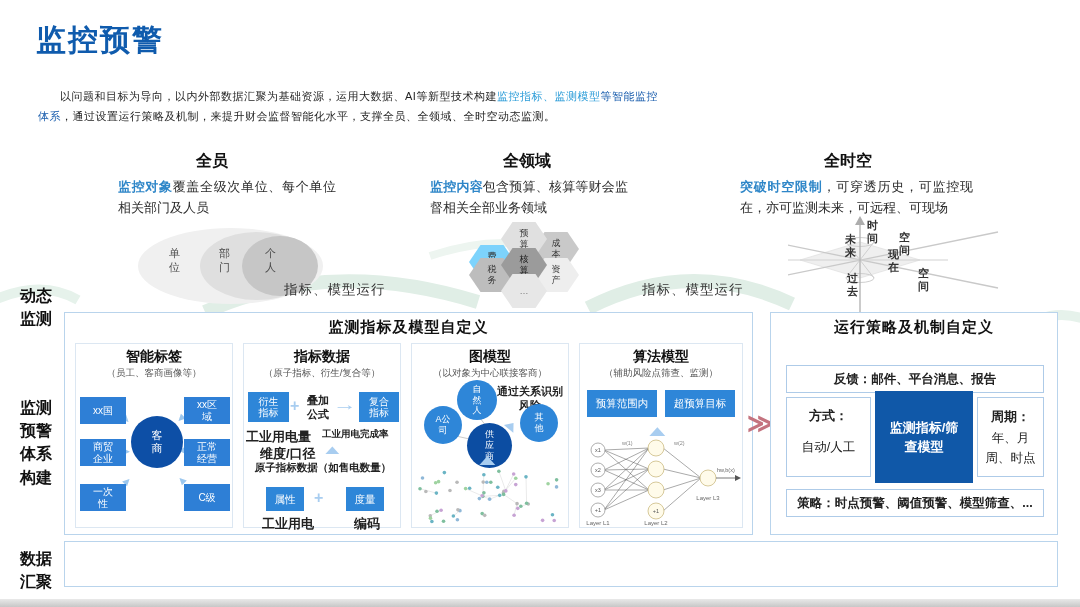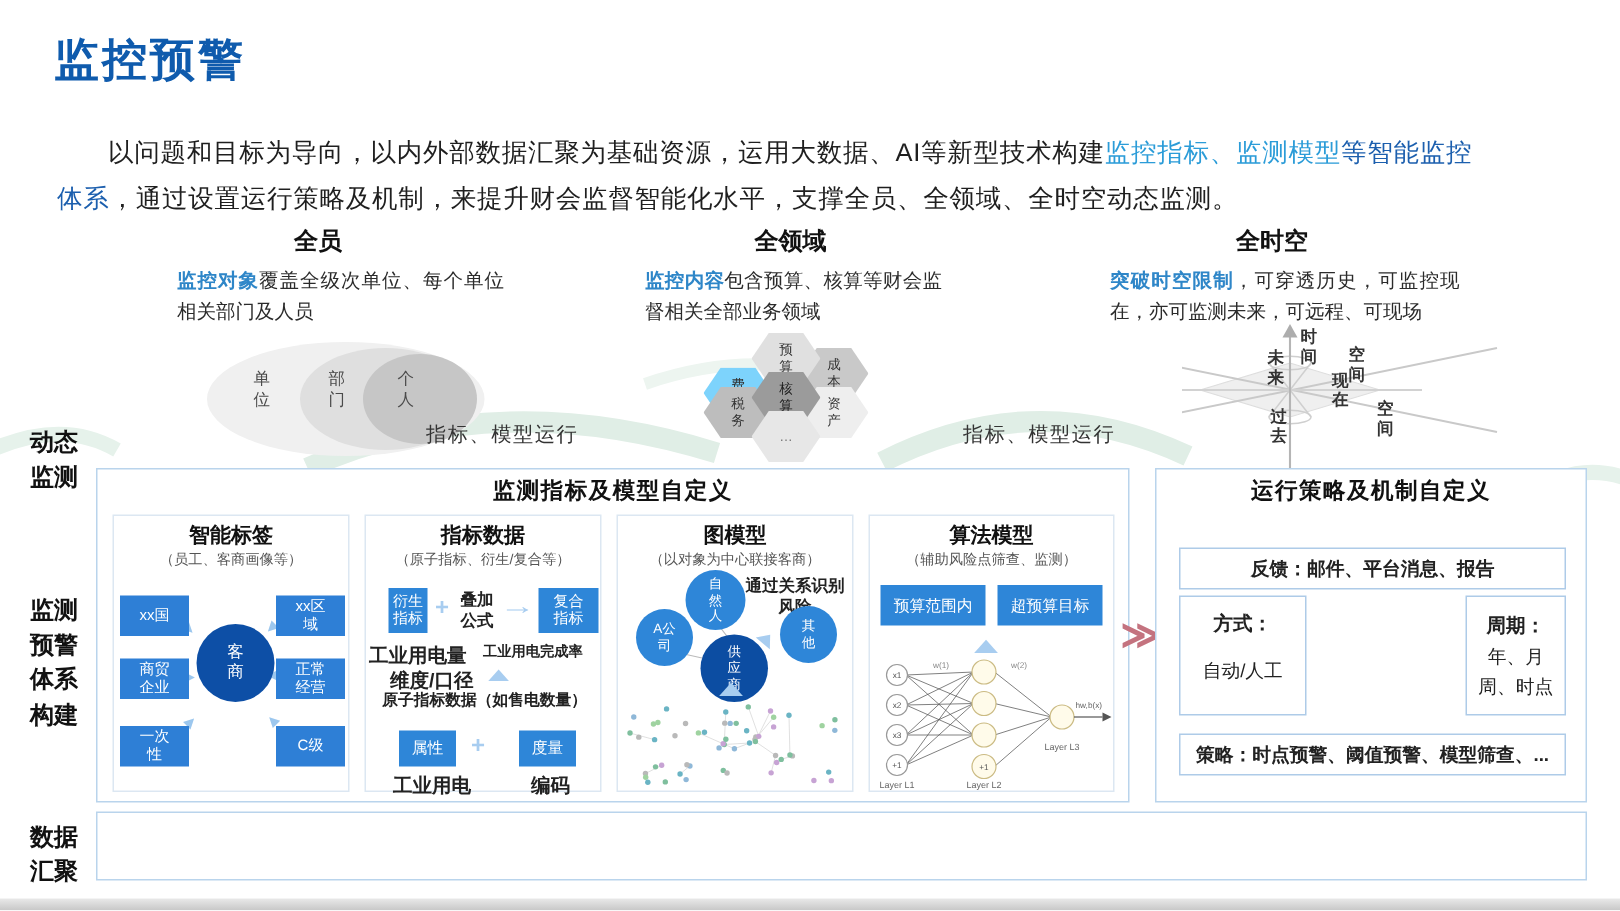--- a/index.html
+++ b/index.html
@@ -3,21 +3,21 @@
 <meta charset="utf-8">
 <style>
   * { margin:0; padding:0; box-sizing:border-box; }
   body { background:#fff; font-family:"Liberation Sans", sans-serif; }
   .slide { position:relative; width:1080px; height:607px; background:#fff; overflow:hidden; }
   .slide > * { position:absolute; }
   .swooshes { left:0; top:0; }
 
   .title { left:36px; top:20px; font-size:30px; font-weight:bold; color:#0F5BAD; letter-spacing:2px; }
 
-  .intro { left:38px; top:86px; width:1006px; font-size:17px; line-height:1.85; color:#1f1f1f;
+  .intro { left:38px; top:86px; width:1006px; font-size:11px; line-height:1.85; color:#1f1f1f;
            text-align:justify; text-indent:2em; letter-spacing:0.5px; }
   .kw-l { color:#2B9CD8; }
   .kw-d { color:#1C5FAE; }
 
   .colh { top:151px; width:180px; text-align:center; font-size:16px; font-weight:bold; color:#111; }
   .desc { top:177px; font-size:13px; line-height:1.6; color:#2b2b2b; text-align:justify; }
   .desc .hl { color:#2E86C8; font-weight:bold; }
 
   
   .venn { left:138px; top:224px; width:185px; height:82px; }
@@ -213,21 +213,21 @@
           <span>C级</span>
         </div>
       <div class="tcircle">
           <span>客商</span>
         </div>
     </div>
 
     <div class="subbox" style="left:178px;width:158px">
       <div class="sb-title">指标数据</div>
       <div class="sb-sub">（原子指标、衍生/复合等）</div>
-      <div class="bluebox" style="left:15px;top:48px;width:26px;height:30px">
+      <div class="bluebox" style="left:4px;top:48px;width:41px;height:30px">
           <span style="width:22px">衍生指标</span>
         </div>
       <span class="plus" style="left:46px;top:53px">+</span>
       <div class="midtext" style="left:60px;top:50px;width:28px">叠加公式</div>
       <span class="rarr" style="left:93px;top:52px">→</span>
       <div class="bluebox" style="left:115px;top:48px;width:40px;height:30px">
           <span style="width:22px">复合指标</span>
         </div>
       <div class="exlabel" style="left:2px;top:84px">工业用电量</div>
       <div class="exlabel" style="left:78px;top:84px;font-size:9.5px">工业用电完成率</div>
@@ -394,20 +394,21 @@
 
   <div class="chevron">≫</div>
 
   <div class="rightpanel">
     <div class="panel-title">运行策略及机制自定义</div>
     <div class="rp-bar" style="top:52px">反馈：邮件、平台消息、报告</div>
     <div class="rp-cell" style="left:15px;top:84px;width:85px;height:80px;padding-top:9px">
       <span class="lbl">方式：</span>
       <span style="display:block;margin-top:14px">自动/人工</span>
     </div>
+    <div class="rp-center">监测指标/筛查模型</div>
     <div class="rp-cell" style="left:206px;top:84px;width:67px;height:80px;padding-top:9px;line-height:1.6">
       <span class="lbl">周期：</span>
       <span style="display:block">年、月</span>
       <span style="display:block">周、时点</span>
     </div>
     <div class="rp-bar" style="top:176px">策略：时点预警、阈值预警、模型筛查、...</div>
   </div>
 
   <div class="bottomband">
   </div>

